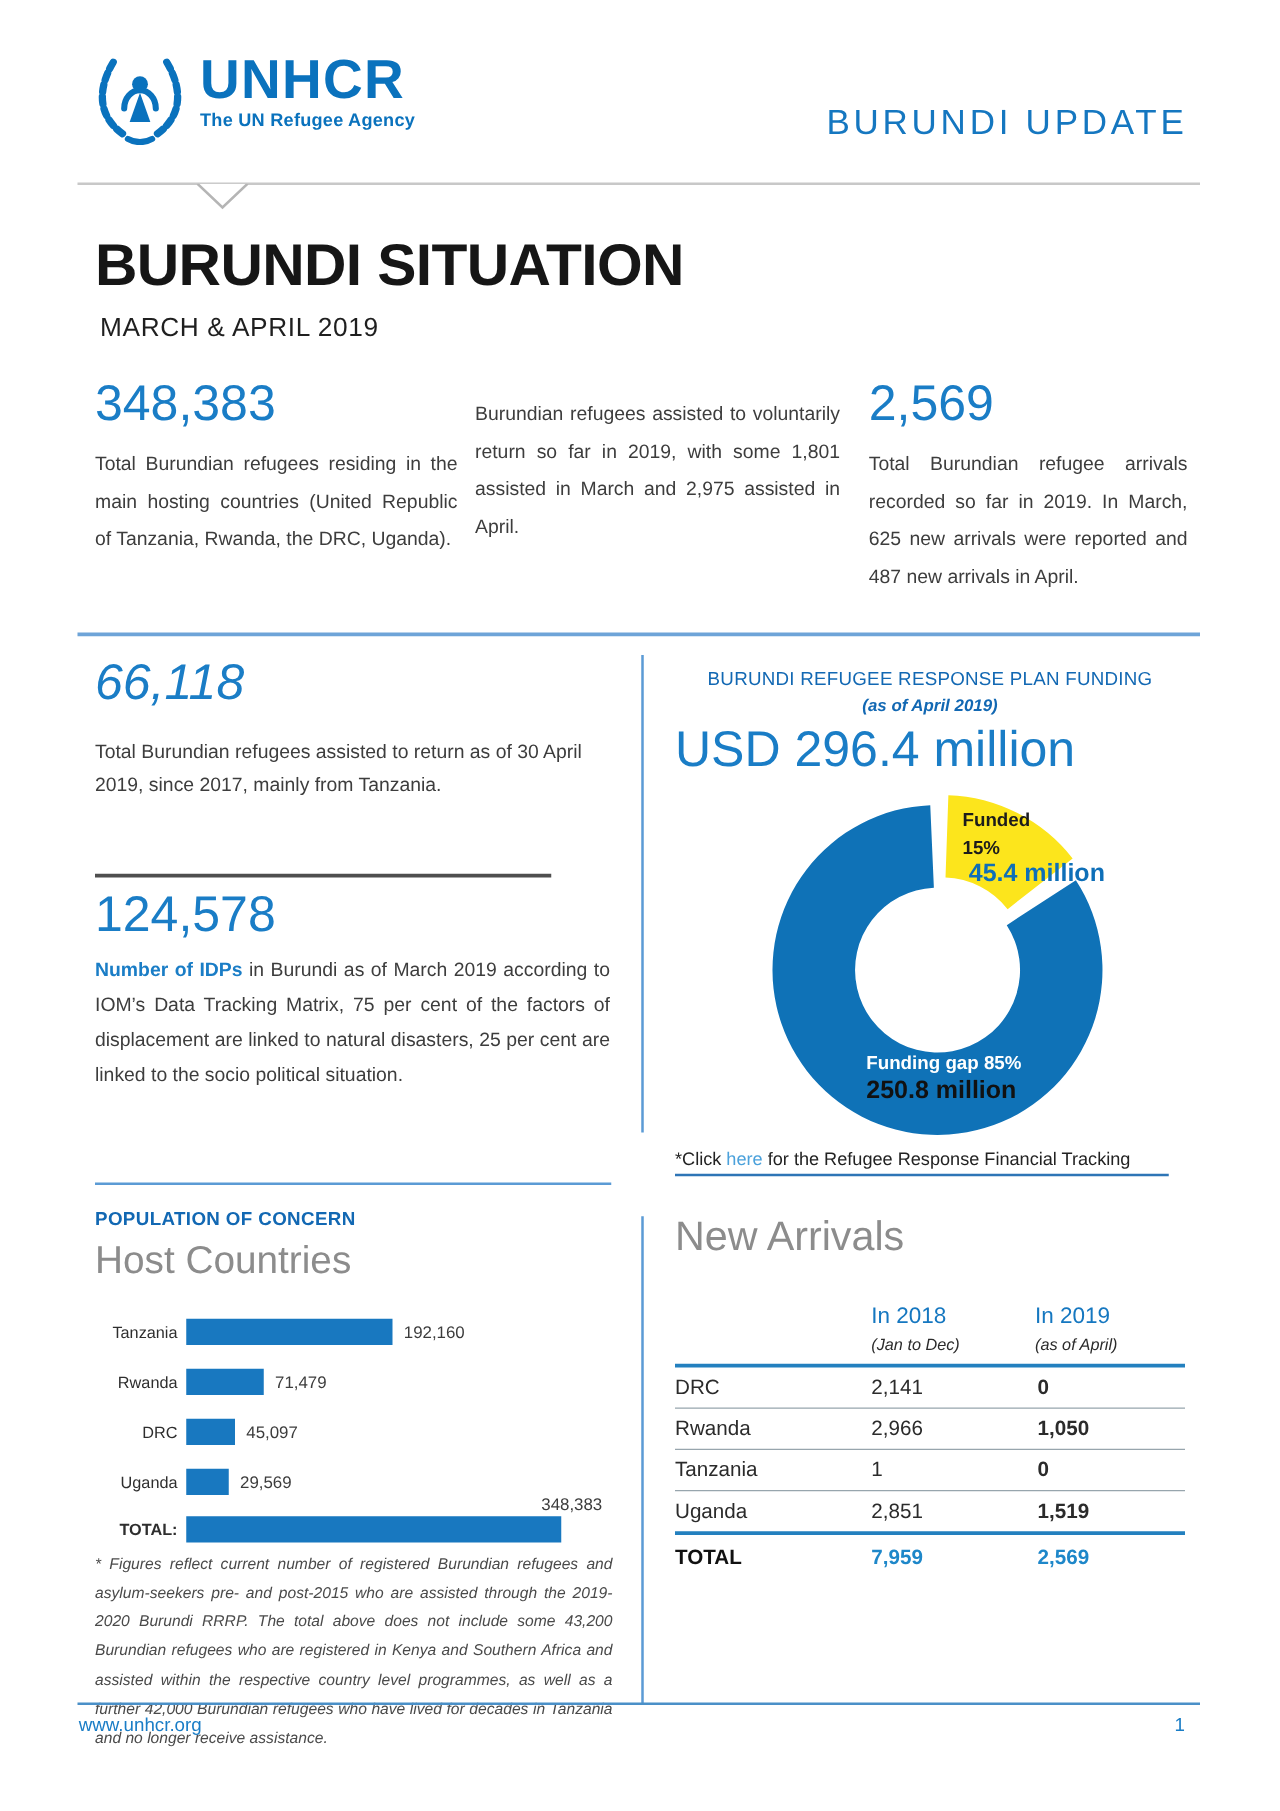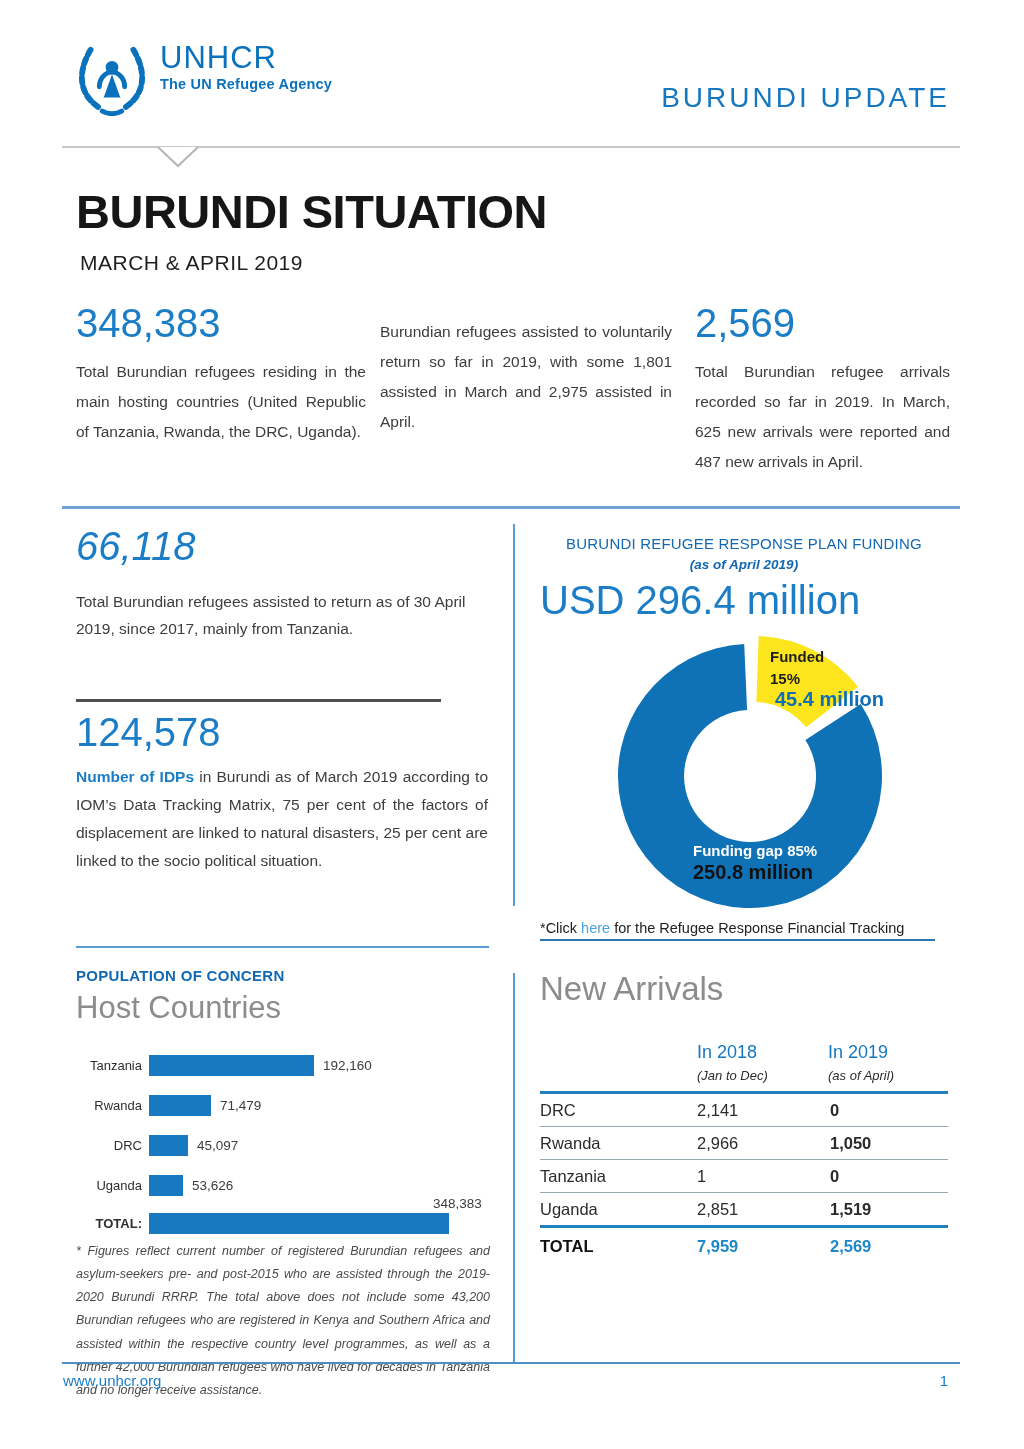--- a/index.html
+++ b/index.html
@@ -2,21 +2,21 @@
 <html><head>
 <meta charset="utf-8">
 <style>
   html,body{margin:0;padding:0;background:#ffffff;}
   body{font-family:"Liberation Sans","DejaVu Sans",sans-serif;color:#222;}
   .page{position:relative;width:1024px;height:1449px;background:#fff;overflow:hidden;}
   .abs{position:absolute;}
 
   
   .logo{left:74px;top:42px;display:flex;align-items:flex-start;gap:10px;}
-  .logo-word{font-size:31px;font-weight:normal;color:#0a72bd;letter-spacing:1px;line-height:1.0;}
+  .logo-word{font-size:44px;font-weight:bold;color:#0a72bd;letter-spacing:1px;line-height:1.0;}
   .logo-tag{font-size:14.5px;font-weight:bold;color:#0a72bd;margin-top:3px;letter-spacing:0.2px;}
   .regional{right:74px;top:82px;font-size:28px;color:#1577c0;letter-spacing:3px;}
   .rule{background:#c8c8c8;height:1.5px;left:62px;width:898px;}
   .header-rule{top:146px;}
   .chevron{left:156px;top:147px;}
 
   
   .h1{left:76px;top:184px;font-size:47px;font-weight:bold;color:#161616;letter-spacing:-0.5px;}
   .subtitle{left:80px;top:251px;font-size:21px;color:#1f1f1f;letter-spacing:0.5px;}
 
@@ -162,21 +162,21 @@
         <span class="bar-value">71,479</span>
       </div>
       <div class="bar-row">
         <span class="bar-label">DRC</span>
         <div class="bar" style="width: 39px; background: rgb(24, 120, 192);"></div>
         <span class="bar-value">45,097</span>
       </div>
       <div class="bar-row">
         <span class="bar-label">Uganda</span>
         <div class="bar" style="width: 34px; background: rgb(24, 120, 192);"></div>
-        <span class="bar-value">53,626</span>
+        <span class="bar-value">29,569</span>
       </div>
       <div class="bar-row total">
         <span class="bar-label">TOTAL:</span>
         <div class="bar" style="width: 300px; background: rgb(24, 120, 192);"></div>
         <span class="bar-value">348,383</span>
       </div>
     </div>
   <div class="abs chart-footnote">* Figures reflect current number of registered Burundian refugees and asylum-seekers pre- and post-2015 who are assisted through the 2019-2020 Burundi RRRP. The total above does not include some 43,200 Burundian refugees who are registered in Kenya and Southern Africa and assisted within the respective country level programmes, as well as a further 42,000 Burundian refugees who have lived for decades in Tanzania and no longer receive assistance.</div>
 
   <div class="abs vline vline1"></div>

